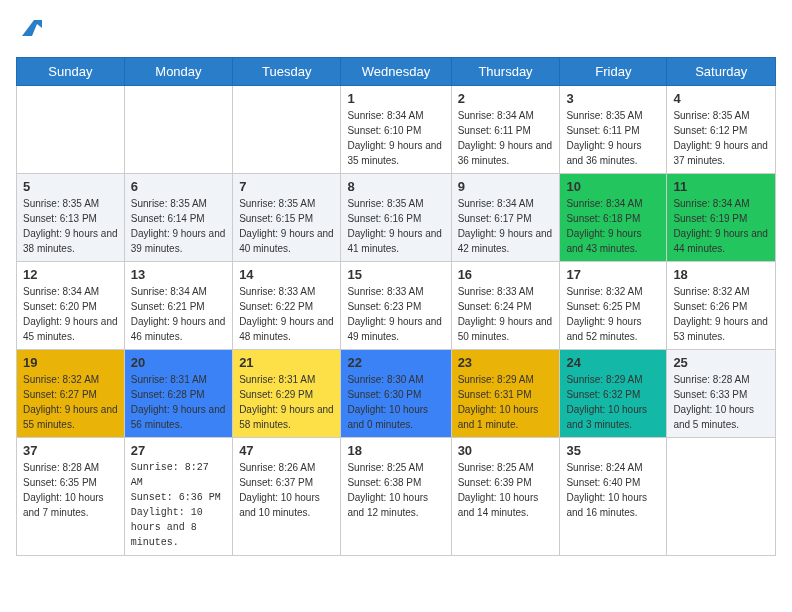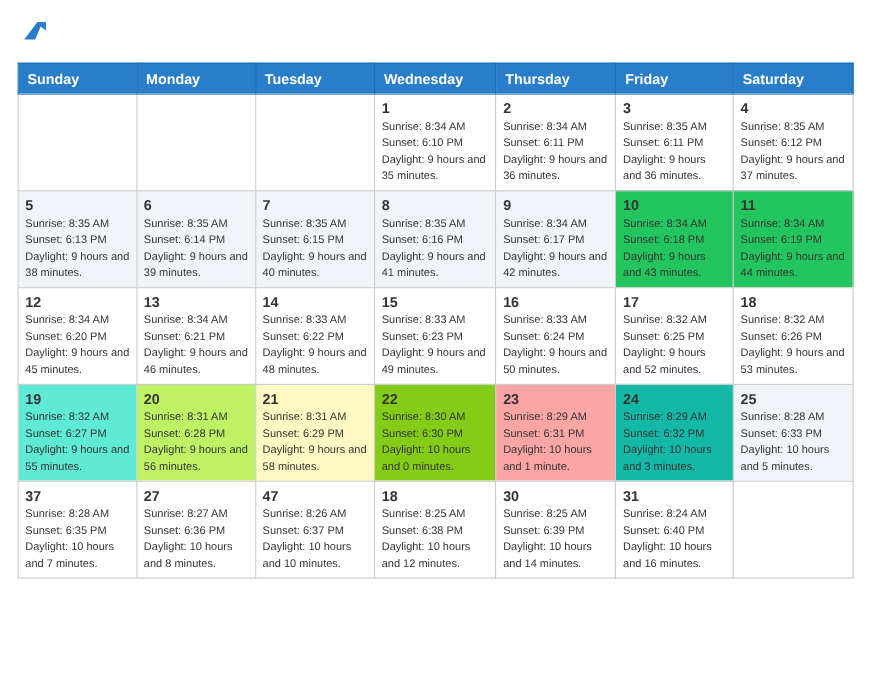--- a/index.html
+++ b/index.html
@@ -50,22 +50,22 @@
     .calendar {
       width: 100%;
       border-collapse: collapse;
       border: 1px solid #ccc;
     }
     .calendar th {
       background-color: #2a7dc9;
       color: #fff;
       padding: 6px 8px;
       font-size: 13px;
-      font-weight: bold;
-      text-align: left;
+      font-weight: normal;
+      text-align: center;
       border: 1px solid #1a6eb5;
     }
     .calendar td {
       vertical-align: top;
       padding: 5px 6px;
       border: 1px solid #ccc;
       width: 113px;
       min-height: 80px;
       font-size: 11px;
       color: #333;
@@ -231,45 +231,45 @@
 Daylight: 9 hours and 52 minutes.</div>
         </td>
         <td>
           <span class="day-number">18</span>
           <div class="day-info" style="white-space: pre-line;">Sunrise: 8:32 AM
 Sunset: 6:26 PM
 Daylight: 9 hours and 53 minutes.</div>
         </td>
       </tr>
       <tr>
-        <td style="background: #5eead4;">
+        <td style="background: #eab308;">
           <span class="day-number">19</span>
           <div class="day-info" style="white-space: pre-line;">Sunrise: 8:32 AM
 Sunset: 6:27 PM
 Daylight: 9 hours and 55 minutes.</div>
         </td>
-        <td style="background: #bef264;">
+        <td style="background: #3b82f6;">
           <span class="day-number">20</span>
           <div class="day-info" style="white-space: pre-line;">Sunrise: 8:31 AM
 Sunset: 6:28 PM
 Daylight: 9 hours and 56 minutes.</div>
         </td>
-        <td style="background: #fef9c3;">
+        <td style="background: #fde047;">
           <span class="day-number">21</span>
           <div class="day-info" style="white-space: pre-line;">Sunrise: 8:31 AM
 Sunset: 6:29 PM
 Daylight: 9 hours and 58 minutes.</div>
         </td>
-        <td style="background: #84cc16;">
+        <td style="background: #3b82f6;">
           <span class="day-number">22</span>
           <div class="day-info" style="white-space: pre-line;">Sunrise: 8:30 AM
 Sunset: 6:30 PM
 Daylight: 10 hours and 0 minutes.</div>
         </td>
-        <td style="background: #fca5a5;">
+        <td style="background: #eab308;">
           <span class="day-number">23</span>
           <div class="day-info" style="white-space: pre-line;">Sunrise: 8:29 AM
 Sunset: 6:31 PM
 Daylight: 10 hours and 1 minute.</div>
         </td>
         <td style="background: #14b8a6;">
           <span class="day-number">24</span>
           <div class="day-info" style="white-space: pre-line;">Sunrise: 8:29 AM
 Sunset: 6:32 PM
 Daylight: 10 hours and 3 minutes.</div>
@@ -283,21 +283,21 @@
       </tr>
       <tr>
         <td>
           <span class="day-number">37</span>
           <div class="day-info" style="white-space: pre-line;">Sunrise: 8:28 AM
 Sunset: 6:35 PM
 Daylight: 10 hours and 7 minutes.</div>
         </td>
         <td>
           <span class="day-number">27</span>
-          <div class="day-info" style="white-space: pre-line;">Sunrise: 8:27 AM
+          <div class="day-info" style="white-space: pre-line; font-family: Liberation Mono, monospace;">Sunrise: 8:27 AM
 Sunset: 6:36 PM
 Daylight: 10 hours and 8 minutes.</div>
         </td>
         <td>
           <span class="day-number">47</span>
           <div class="day-info" style="white-space: pre-line;">Sunrise: 8:26 AM
 Sunset: 6:37 PM
 Daylight: 10 hours and 10 minutes.</div>
         </td>
         <td>
@@ -306,21 +306,21 @@
 Sunset: 6:38 PM
 Daylight: 10 hours and 12 minutes.</div>
         </td>
         <td>
           <span class="day-number">30</span>
           <div class="day-info" style="white-space: pre-line;">Sunrise: 8:25 AM
 Sunset: 6:39 PM
 Daylight: 10 hours and 14 minutes.</div>
         </td>
         <td>
-          <span class="day-number">31</span>
+          <span class="day-number">35</span>
           <div class="day-info" style="white-space: pre-line;">Sunrise: 8:24 AM
 Sunset: 6:40 PM
 Daylight: 10 hours and 16 minutes.</div>
         </td>
         <td class="empty-cell"></td>
       </tr>
     </tbody>
 </table>
 
 </body></html>

